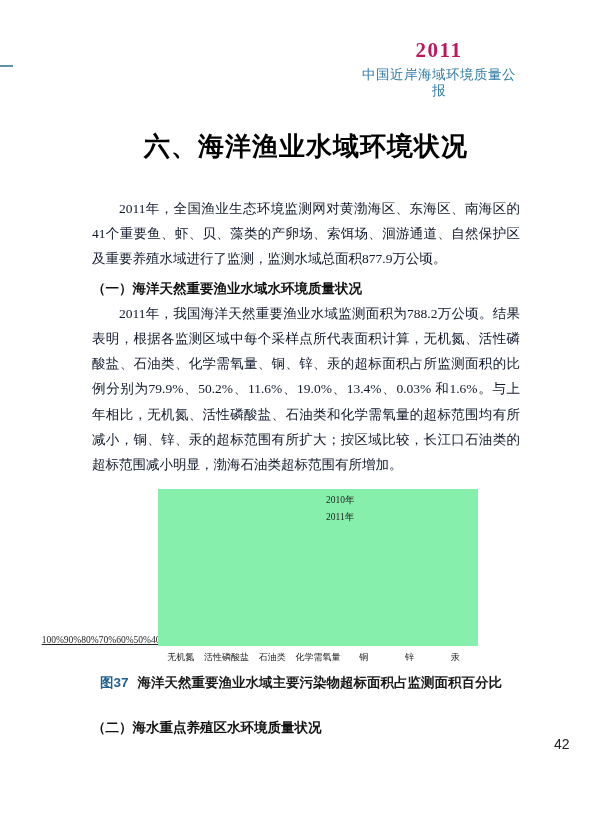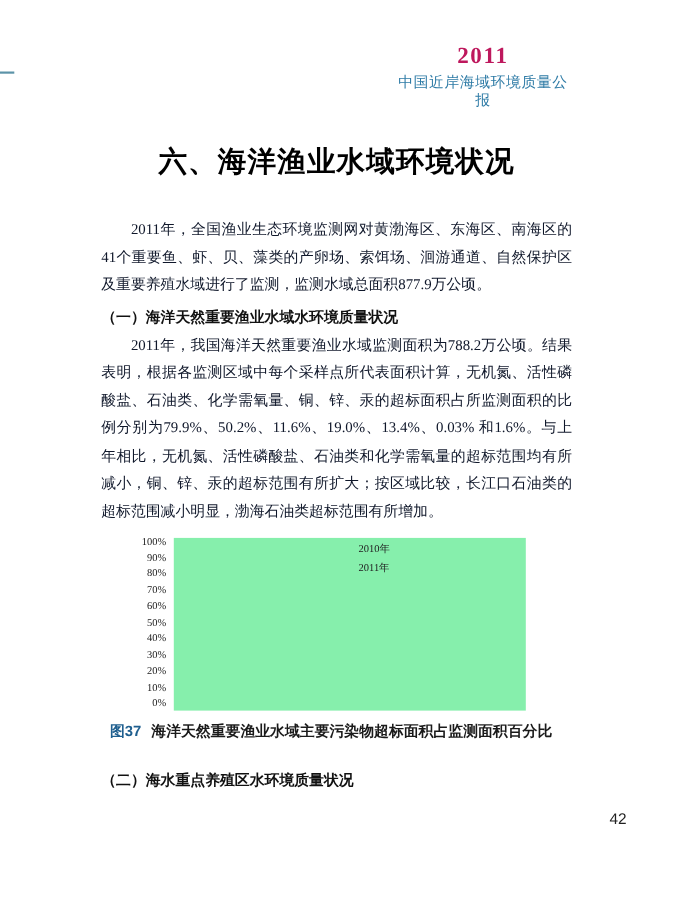--- a/index.html
+++ b/index.html
@@ -35,24 +35,25 @@
     margin-top:5px;
   }
   #para-1 { margin-top:0; }
   #section-2-heading { margin-top:22px; }
 
   
   .figure { margin-top:12px; }
   .chart { position:relative; margin-left:32px; width:354px; }
   .chart-row { display:flex; }
   .yaxis {
-    width:34px; height:157px; display:flex; flex-direction:column;
-    justify-content:space-between; align-items:flex-end; padding-right:7px;
+    width:34px; height:157px; display:flex; flex-direction:row;
+    justify-content:center; align-items:flex-end; padding-right:7px;
     font-size:9.5px; line-height:1; color:#222;
     font-family:"Liberation Serif","DejaVu Serif",serif;
+    text-decoration:underline;
   }
   .plot { position:relative; flex:1; height:157px; background:#86efac; }
   .legend {
     position:absolute; left:168px; top:7px;
     font-size:9.5px; color:#222; line-height:1;
   }
   .legend .legend-item { margin-bottom:8px; }
   .xaxis { display:flex; margin-left:34px; margin-top:5px; font-size:9px; color:#222; }
   .xaxis .xcat { flex:1; text-align:center; white-space:nowrap; overflow:visible; }
 
@@ -107,20 +108,29 @@
               <div>10%</div>
               <div>0%</div>
             </div>
           <div class="plot">
             <div class="legend">
                 <div class="legend-item">2010年</div>
                 <div class="legend-item">2011年</div>
               </div>
           </div>
         </div>
+        <div class="xaxis">
+            <div class="xcat">无机氮</div>
+            <div class="xcat">活性磷酸盐</div>
+            <div class="xcat">石油类</div>
+            <div class="xcat">化学需氧量</div>
+            <div class="xcat">铜</div>
+            <div class="xcat">锌</div>
+            <div class="xcat">汞</div>
+          </div>
       </div>
       <figcaption class="caption">
         <span class="fig-label">图37</span><span>海洋天然重要渔业水域主要污染物超标面积占监测面积百分比</span>
       </figcaption>
     </figure>
 
     <h2 class="section-heading" id="section-2-heading">（二）海水重点养殖区水环境质量状况</h2>
 
 
   </div>

